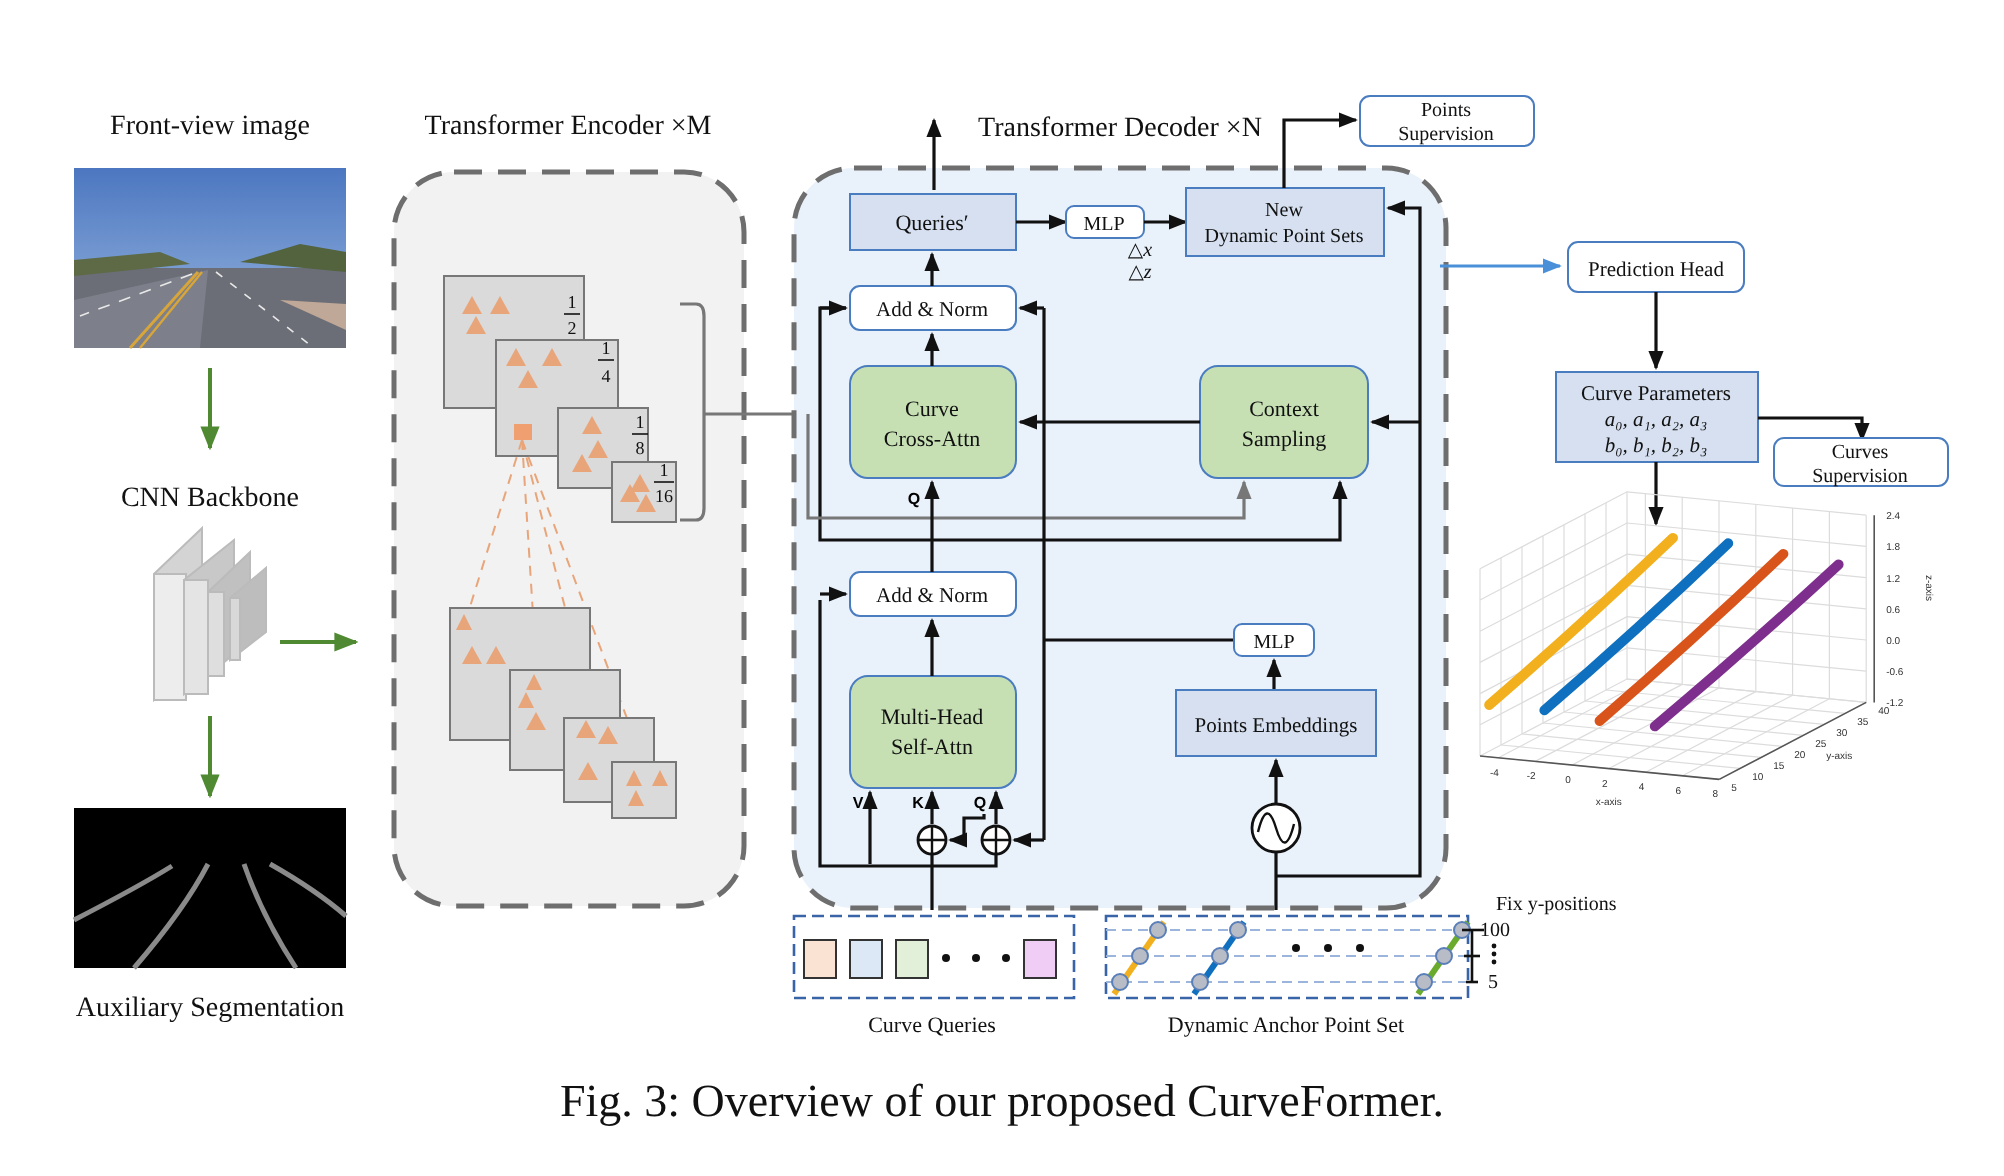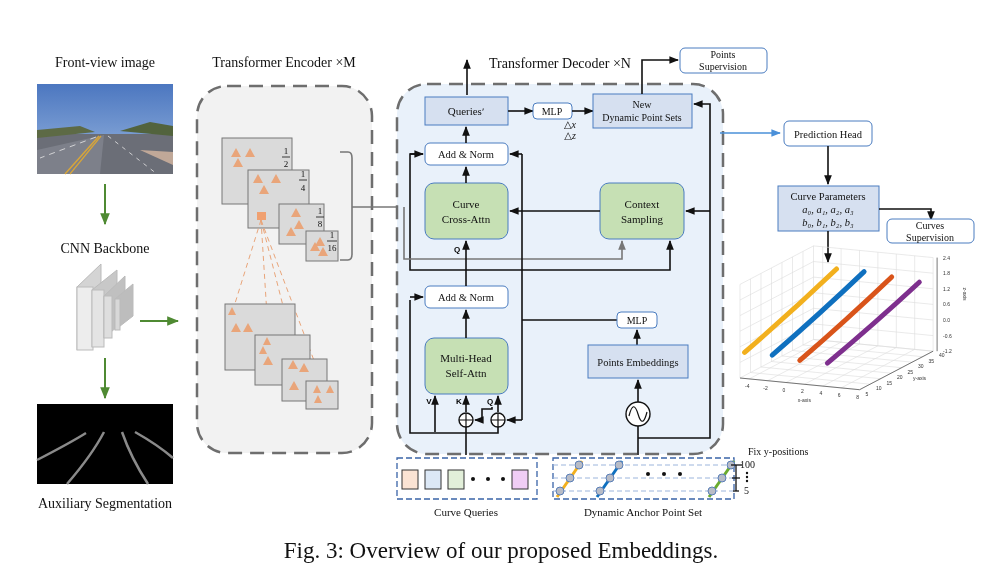--- a/index.html
+++ b/index.html
@@ -367,13 +367,13 @@
   </g>
   <text class="lbl" x="740" y="468" font-size="10">100</text>
   <g fill="#111">
     <circle cx="747" cy="473" r="1.2"></circle>
       <circle cx="747" cy="477" r="1.2"></circle>
       <circle cx="747" cy="481" r="1.2"></circle>
   </g>
   <text class="lbl" x="744" y="494" font-size="10">5</text>
 </svg>
 
-<div class="caption">Fig. 3: Overview of our proposed Embeddings.</div>
+<div class="caption">Fig. 3: Overview of our proposed CurveFormer.</div>
 
 </body></html>

